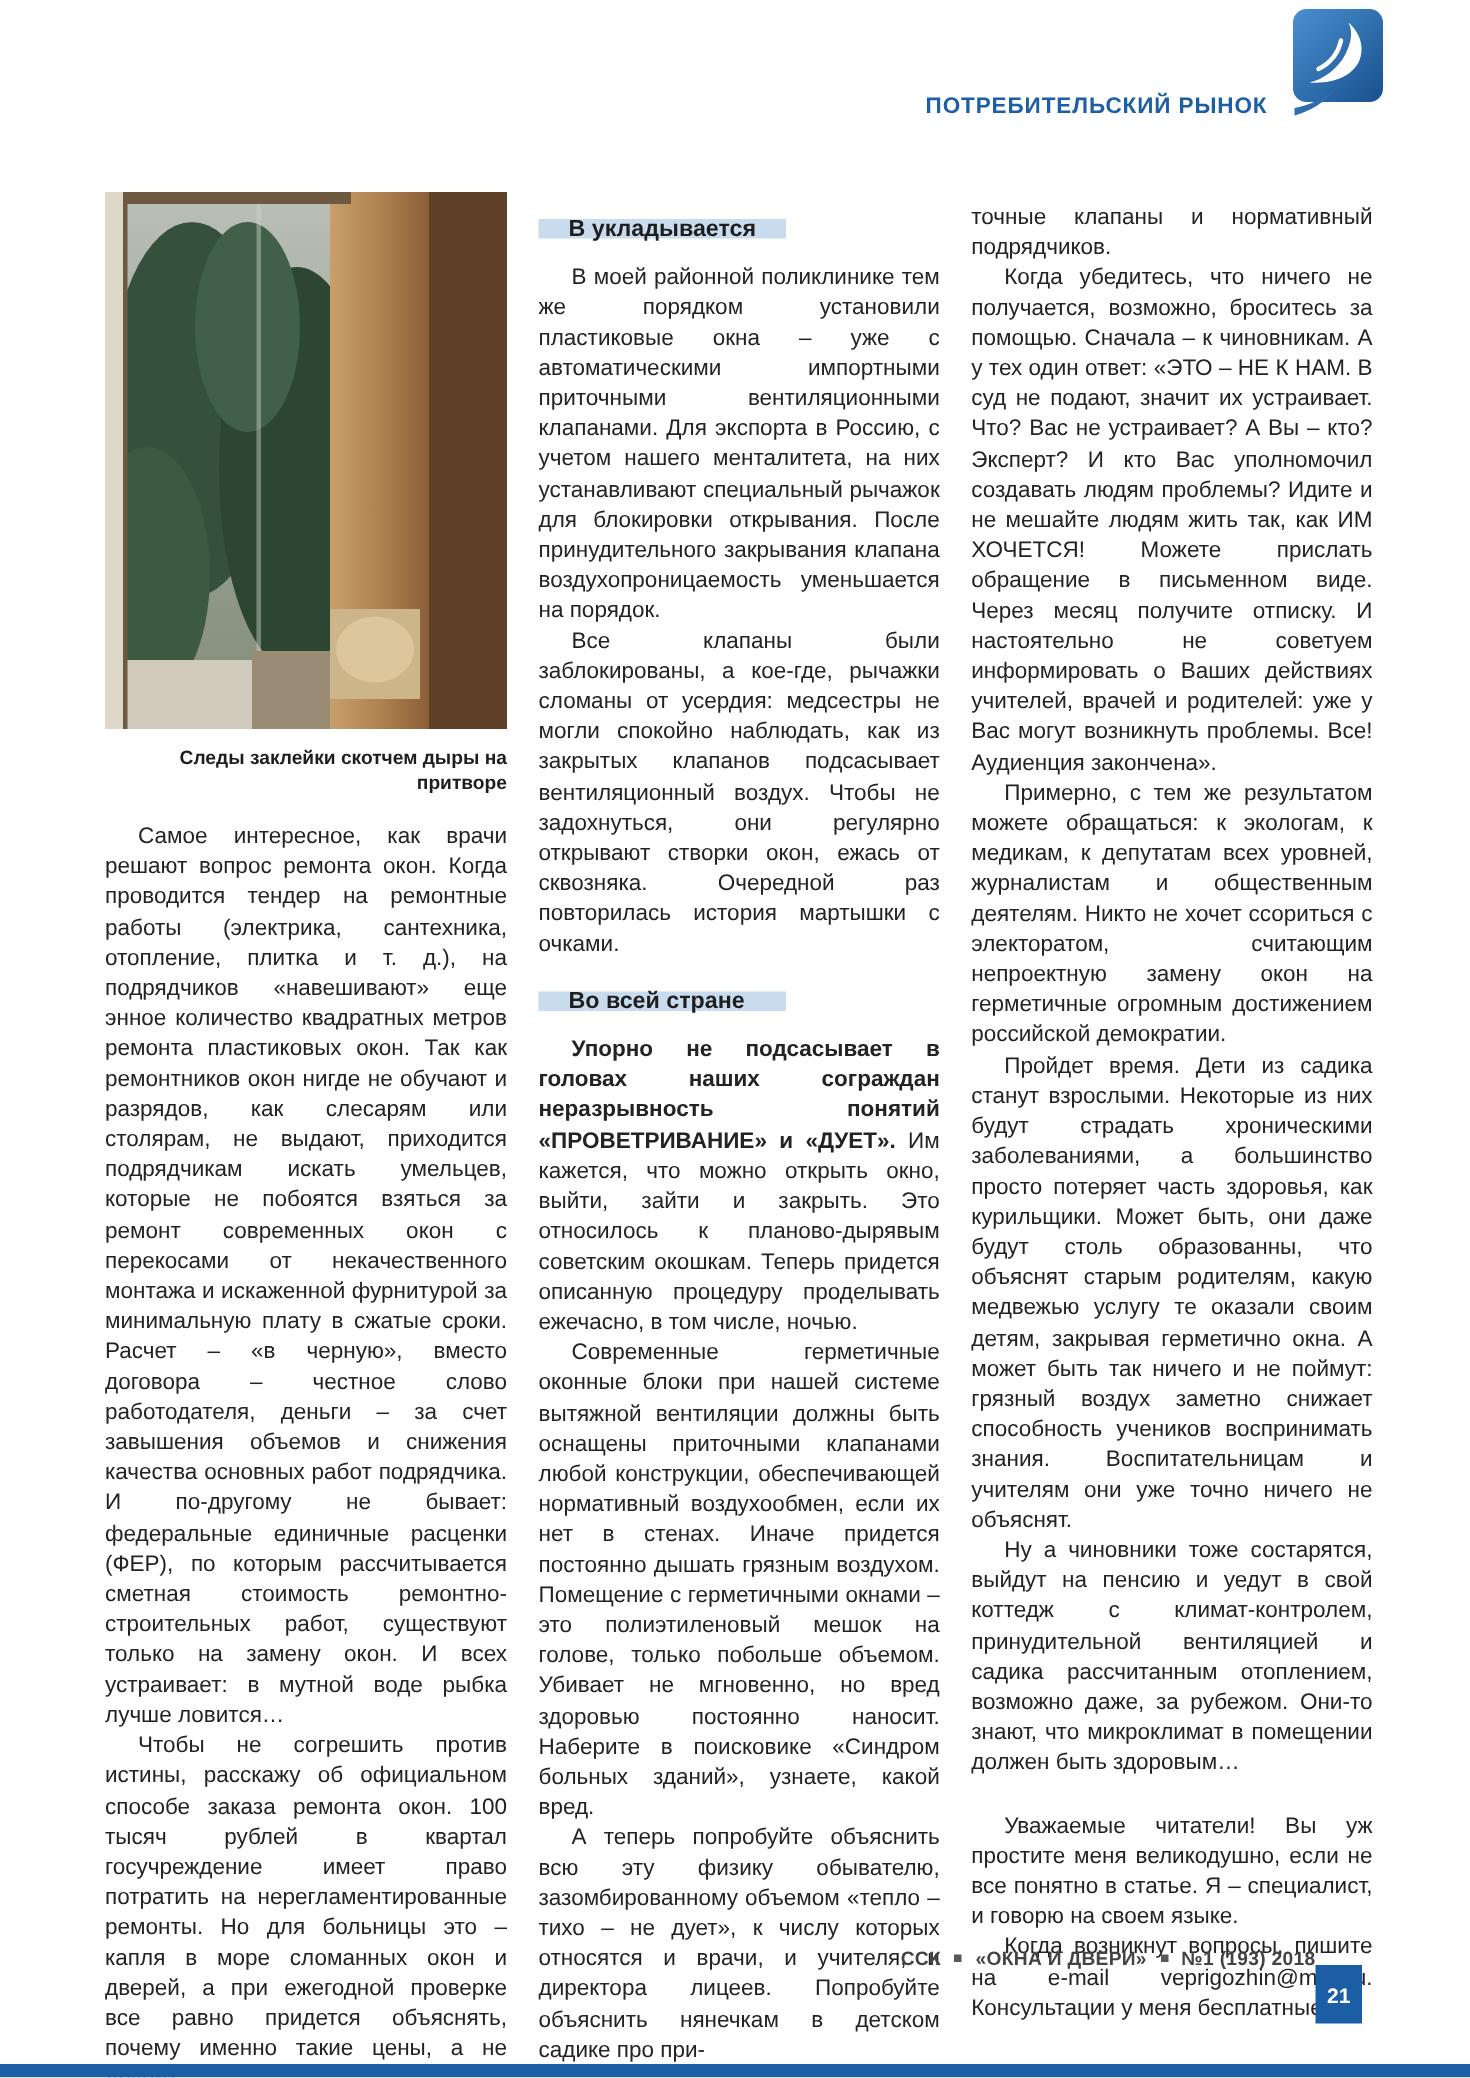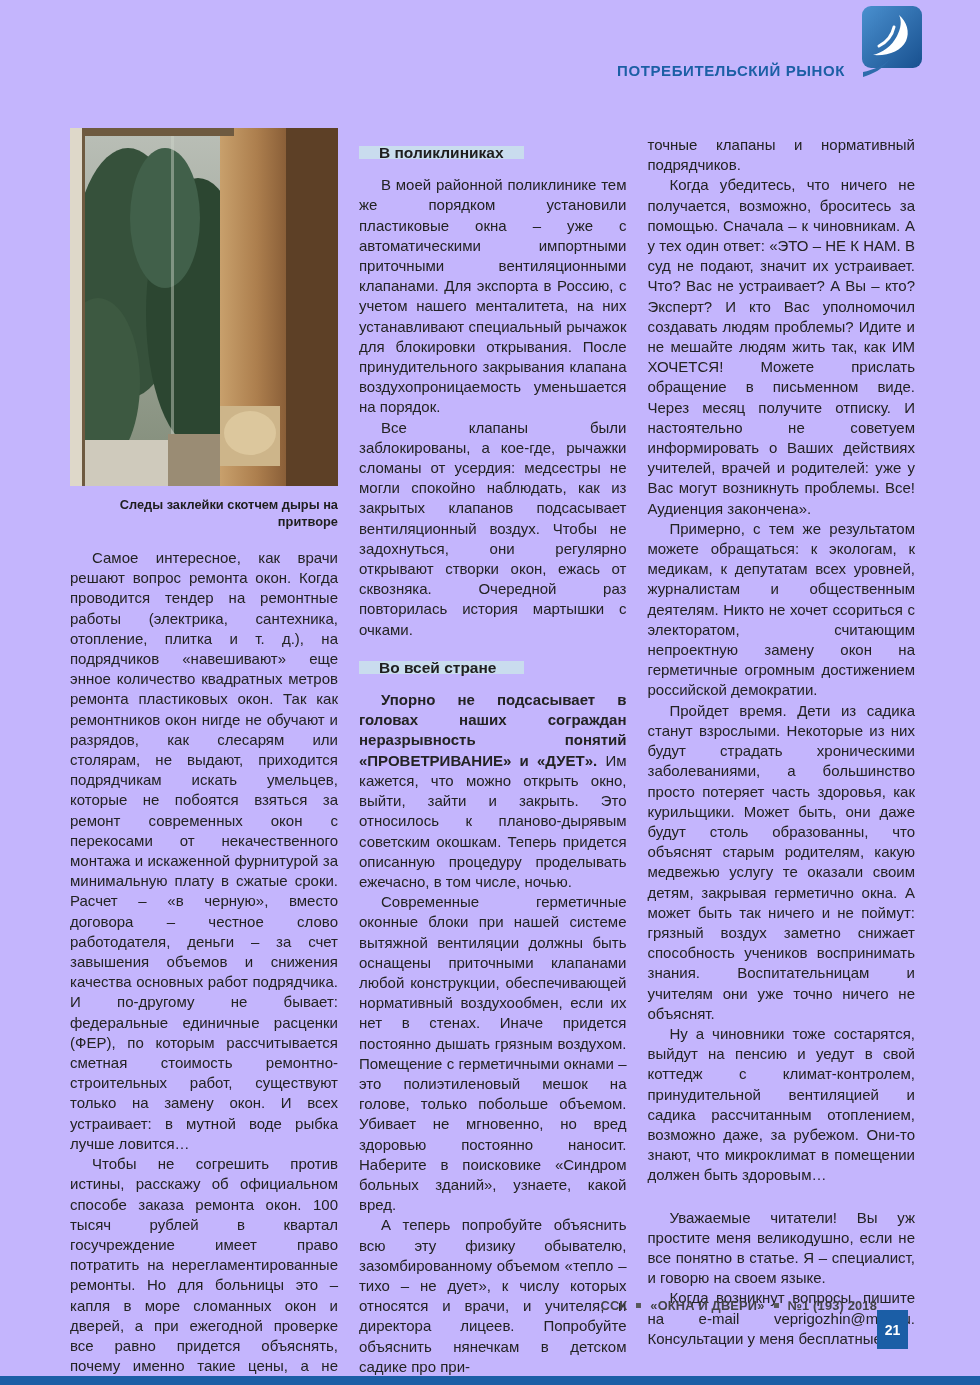--- a/index.html
+++ b/index.html
@@ -1,17 +1,17 @@
 <!DOCTYPE html>
 <html lang="ru"><head>
 <meta charset="utf-8">
 <style>
   html,body{margin:0;padding:0;background:#e9e9e9;}
   .page{
-    position:relative;width:980px;height:1385px;background:#c4b5fd;
+    position:relative;width:980px;height:1385px;background:#ffffff;
     font-family:"Liberation Sans", sans-serif;color:#232323;overflow:hidden;
     margin:0 auto;
   }
   
   .rubric{
     position:absolute;top:62px;right:135px;
     font-size:15px;font-weight:bold;letter-spacing:0.6px;color:#1c5fa5;
   }
   .logo{position:absolute;top:6px;right:56px;width:64px;height:74px;}
   
@@ -112,21 +112,21 @@
           <rect x="216" y="0" width="52" height="358" fill="#5d4026"></rect>
           <rect x="14" y="0" width="150" height="8" fill="#6e5a40"></rect>
         </svg>
         <figcaption>Следы заклейки скотчем дыры на притворе</figcaption>
       </figure>
       <p>Самое интересное, как врачи решают вопрос ремонта окон. Когда проводится тендер на ремонтные работы (электрика, сантехника, отопление, плитка и т. д.), на подрядчиков «навешивают» еще энное количество квадратных метров ремонта пластиковых окон. Так как ремонтников окон нигде не обучают и разрядов, как слесарям или столярам, не выдают, приходится подрядчикам искать умельцев, которые не побоятся взяться за ремонт современных окон с перекосами от некачественного монтажа и искаженной фурнитурой за минимальную плату в сжатые сроки. Расчет – «в черную», вместо договора – честное слово работодателя, деньги – за счет завышения объемов и снижения качества основных работ подрядчика. И по-другому не бывает: федеральные единичные расценки (ФЕР), по которым рассчитывается сметная стоимость ремонтно-строительных работ, существуют только на замену окон. И всех устраивает: в мутной воде рыбка лучше ловится…</p>
       <p>Чтобы не согрешить против истины, расскажу об официальном способе заказа ремонта окон. 100 тысяч рублей в квартал госучреждение имеет право потратить на нерегламентированные ремонты. Но для больницы это – капля в море сломанных окон и дверей, а при ежегодной проверке все равно придется объяснять, почему именно такие цены, а не другие.</p>
     </section>
 
     <section class="col col-middle">
-      <h2 class="sec-head">В поликлиниках</h2>
+      <h2 class="sec-head">В укладывается</h2>
       <p>В моей районной поликлинике тем же порядком установили пластиковые окна – уже с автоматическими импортными приточными вентиляционными клапанами. Для экспорта в Россию, с учетом нашего менталитета, на них устанавливают специальный рычажок для блокировки открывания. После принудительного закрывания клапана воздухопроницаемость уменьшается на порядок.</p>
       <p>Все клапаны были заблокированы, а кое-где, рычажки сломаны от усердия: медсестры не могли спокойно наблюдать, как из закрытых клапанов подсасывает вентиляционный воздух. Чтобы не задохнуться, они регулярно открывают створки окон, ежась от сквозняка. Очередной раз повторилась история мартышки с очками.</p>
       <h2 class="sec-head second">Во всей стране</h2>
       <p><b>Упорно не подсасывает в головах наших сограждан неразрывность понятий «ПРОВЕТРИВАНИЕ» и «ДУЕТ».</b><span> Им кажется, что можно открыть окно, выйти, зайти и закрыть. Это относилось к планово-дырявым советским окошкам. Теперь придется описанную процедуру проделывать ежечасно, в том числе, ночью.</span></p>
       <p>Современные герметичные оконные блоки при нашей системе вытяжной вентиляции должны быть оснащены приточными клапанами любой конструкции, обеспечивающей нормативный воздухообмен, если их нет в стенах. Иначе придется постоянно дышать грязным воздухом. Помещение с герметичными окнами – это полиэтиленовый мешок на голове, только побольше объемом. Убивает не мгновенно, но вред здоровью постоянно наносит. Наберите в поисковике «Синдром больных зданий», узнаете, какой вред.</p>
       <p>А теперь попробуйте объяснить всю эту физику обывателю, зазомбированному объемом «тепло – тихо – не дует», к числу которых относятся и врачи, и учителя, и директора лицеев. Попробуйте объяснить нянечкам в детском садике про при-</p>
     </section>
 
     <section class="col col-right">
       <p class="noindent">точные клапаны и нормативный подрядчиков.</p>

